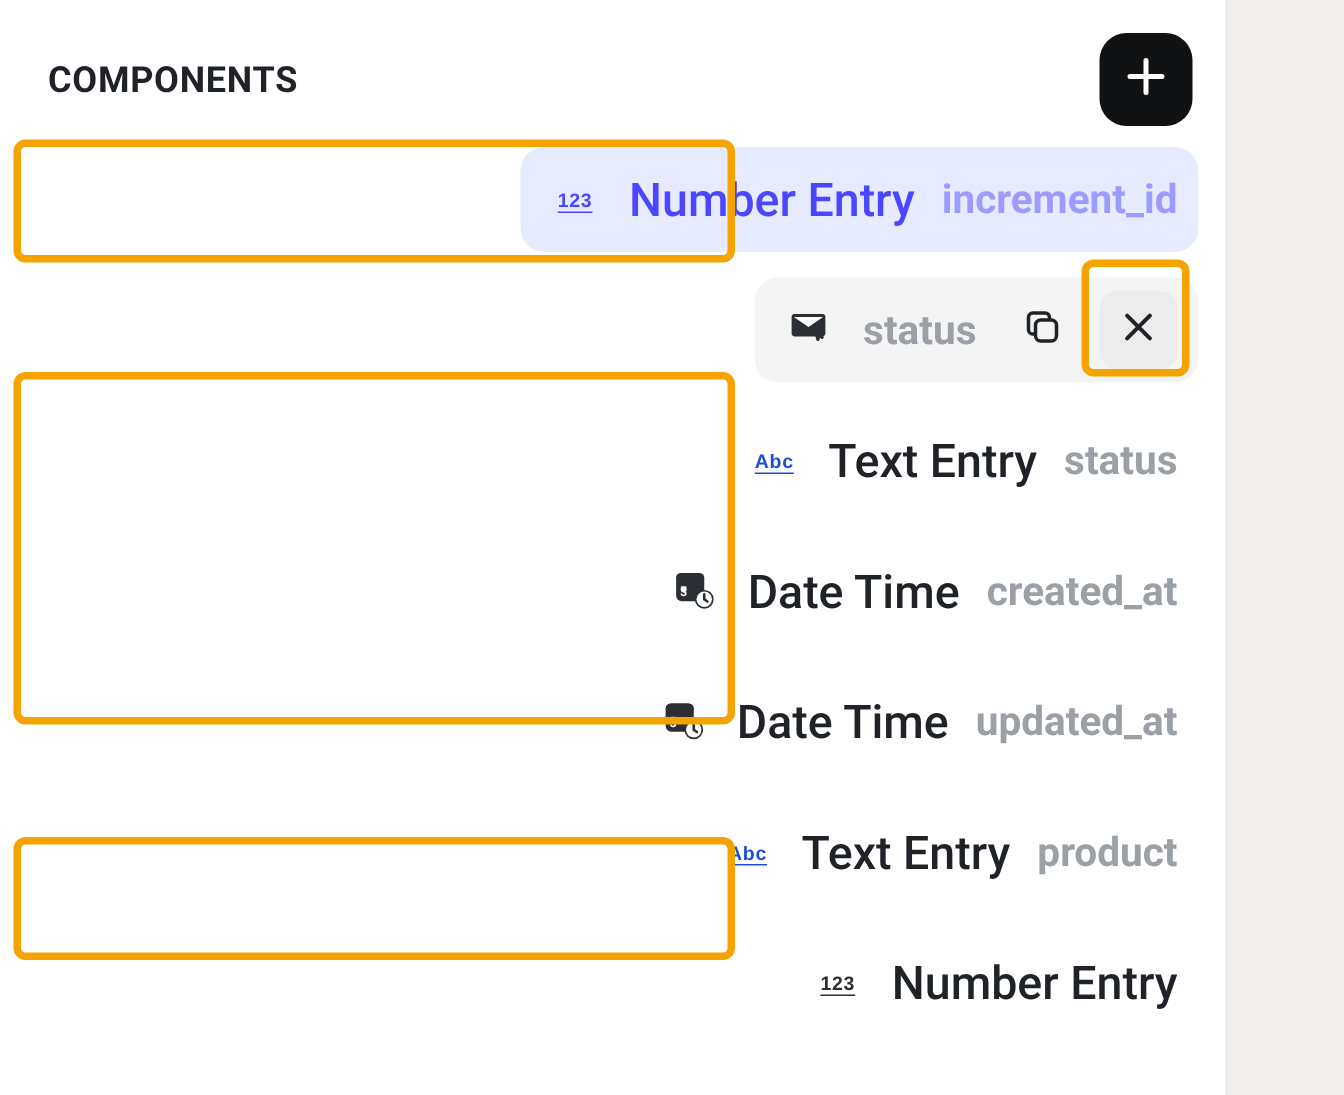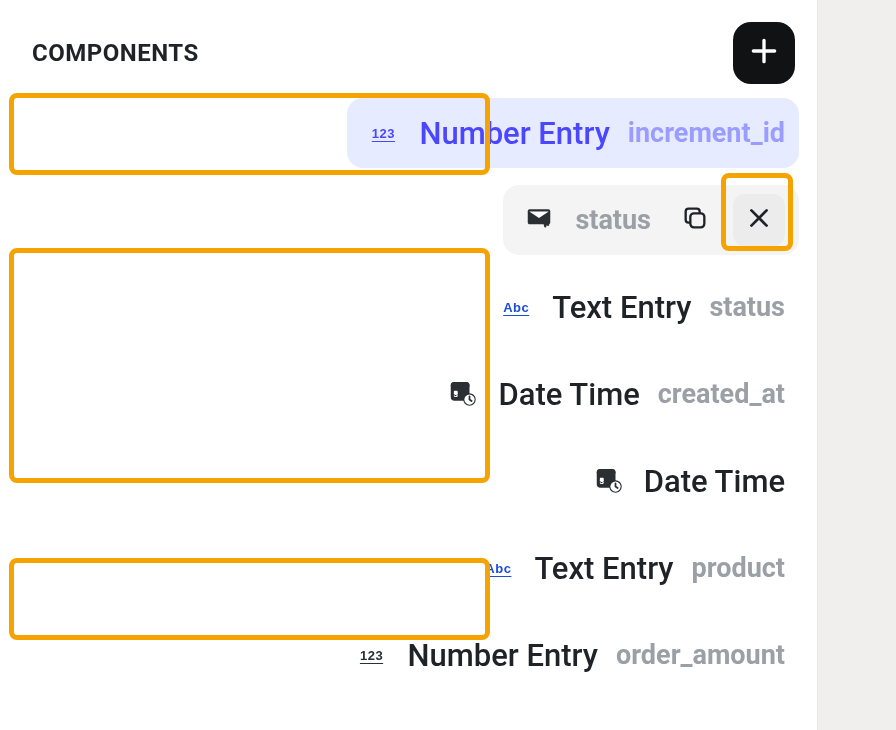--- a/index.html
+++ b/index.html
@@ -205,38 +205,38 @@
                 <rect x="3" y="4" width="15" height="15" rx="3"></rect>
                 <rect x="3" y="4" width="15" height="5" rx="3" fill="#2b2f33"></rect>
                 <rect x="5.5" y="11" width="3" height="3" rx="0.5" fill="#ffffff"></rect>
                 <text x="7" y="16.3" font-size="6.5" font-weight="700" fill="#ffffff" text-anchor="middle" font-family="Arial">3</text>
                 <circle cx="18" cy="18" r="5" fill="#2b2f33"></circle>
                 <circle cx="18" cy="18" r="4.1" fill="#ffffff"></circle>
                 <path d="M18 15.4V18l1.7 1.2" stroke="#2b2f33" stroke-width="1.4" fill="none" stroke-linecap="round"></path>
               </svg></span>
           </div>
           <span class="row-label">Date Time</span>
+          <span class="row-field">updated_at</span>
         </div>
       </div>
       <div class="row-wrap">
         <div class="row">
           <div class="icon-slot">
             <span class="mini-abc">Abc</span>
           </div>
           <span class="row-label">Text Entry</span>
           <span class="row-field">product</span>
         </div>
       </div>
       <div class="row-wrap">
         <div class="row">
           <div class="icon-slot">
             <span class="mini-123" style="color: rgb(43, 47, 51);">123</span>
           </div>
           <span class="row-label">Number Entry</span>
-          <span class="row-field">order_amount</span>
         </div>
       </div>
     </div>
 
 </div>
 
 <div class="highlight" style="left: 9px; top: 93px; width: 481px; height: 82px;"></div>
 <div class="highlight" style="left: 721px; top: 173px; width: 72px; height: 78px;"></div>
 <div class="highlight" style="left: 9px; top: 248px; width: 481px; height: 235px;"></div>
 <div class="highlight" style="left: 9px; top: 558px; width: 481px; height: 82px;"></div>

